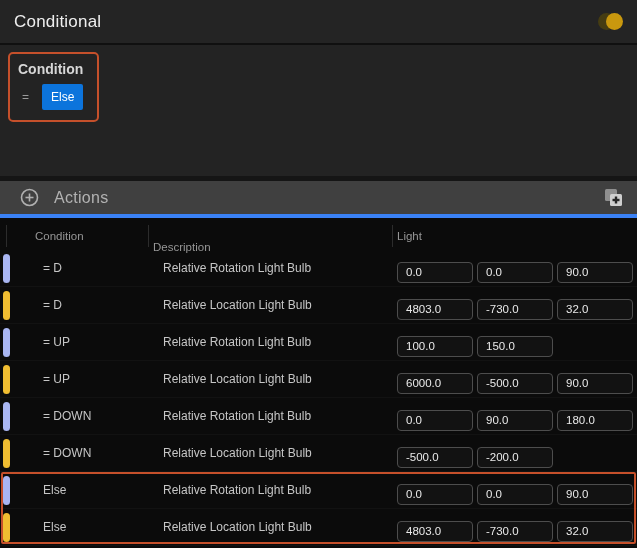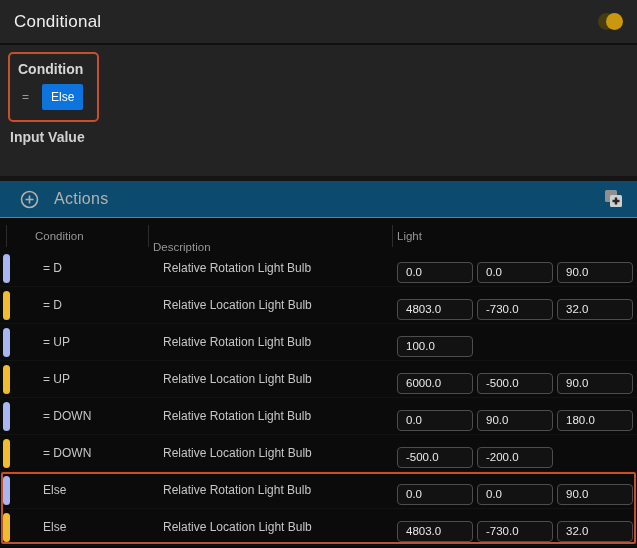--- a/index.html
+++ b/index.html
@@ -79,22 +79,22 @@
     font-weight: bold;
     color: #d0d0d0;
   }
 
   
   .section-divider { height: 5px; background: #151515; }
 
   
   .actions-header {
     height: 37px;
-    background: #0c4a6e;
-    border-bottom: 1px solid #3b82f6;
+    background: #404040;
+    border-bottom: 4px solid #3b82f6;
     display: flex;
     align-items: center;
     padding: 0 12px 0 20px;
   }
   .icon-btn {
     background: transparent;
     border: none;
     padding: 0;
     display: flex;
     align-items: center;
@@ -196,21 +196,20 @@
   </header>
 
   <section class="condition-section">
     <div class="condition-box" style="border-color: rgb(197, 80, 43);">
       <div class="condition-label">Condition</div>
       <div class="condition-value-row">
         <span class="op">=</span>
         <span class="badge" style="background: rgb(12, 116, 220);">Else</span>
       </div>
     </div>
-    <div class="input-value-label">Input Value</div>
   </section>
 
   <div class="section-divider"></div>
 
   <section class="actions-header">
     <button class="icon-btn" title="">
       <svg width="19" height="19" viewBox="0 0 19 19">
         <circle cx="9.5" cy="9.5" r="8" fill="none" stroke="#b0b0b0" stroke-width="1.6"></circle>
         <line x1="9.5" y1="5.5" x2="9.5" y2="13.5" stroke="#b0b0b0" stroke-width="1.6"></line>
         <line x1="5.5" y1="9.5" x2="13.5" y2="9.5" stroke="#b0b0b0" stroke-width="1.6"></line>
@@ -257,20 +256,21 @@
       <input type="text" value="-730.0" style="">
       <input type="text" value="32.0" style="">
     </span>
   </div>
         <div class="row">
     <span class="pill" style="background: rgb(169, 182, 242);"></span>
     <span class="cell cond">= UP</span>
     <span class="cell desc">Relative Rotation Light Bulb</span>
     <span class="values">
       <input type="text" value="100.0" style="">
+      <input type="text" value="150.0" style="">
     </span>
   </div>
         <div class="row">
     <span class="pill" style="background: rgb(240, 189, 49);"></span>
     <span class="cell cond">= UP</span>
     <span class="cell desc">Relative Location Light Bulb</span>
     <span class="values">
       <input type="text" value="6000.0" style="">
       <input type="text" value="-500.0" style="">
       <input type="text" value="90.0" style="">

